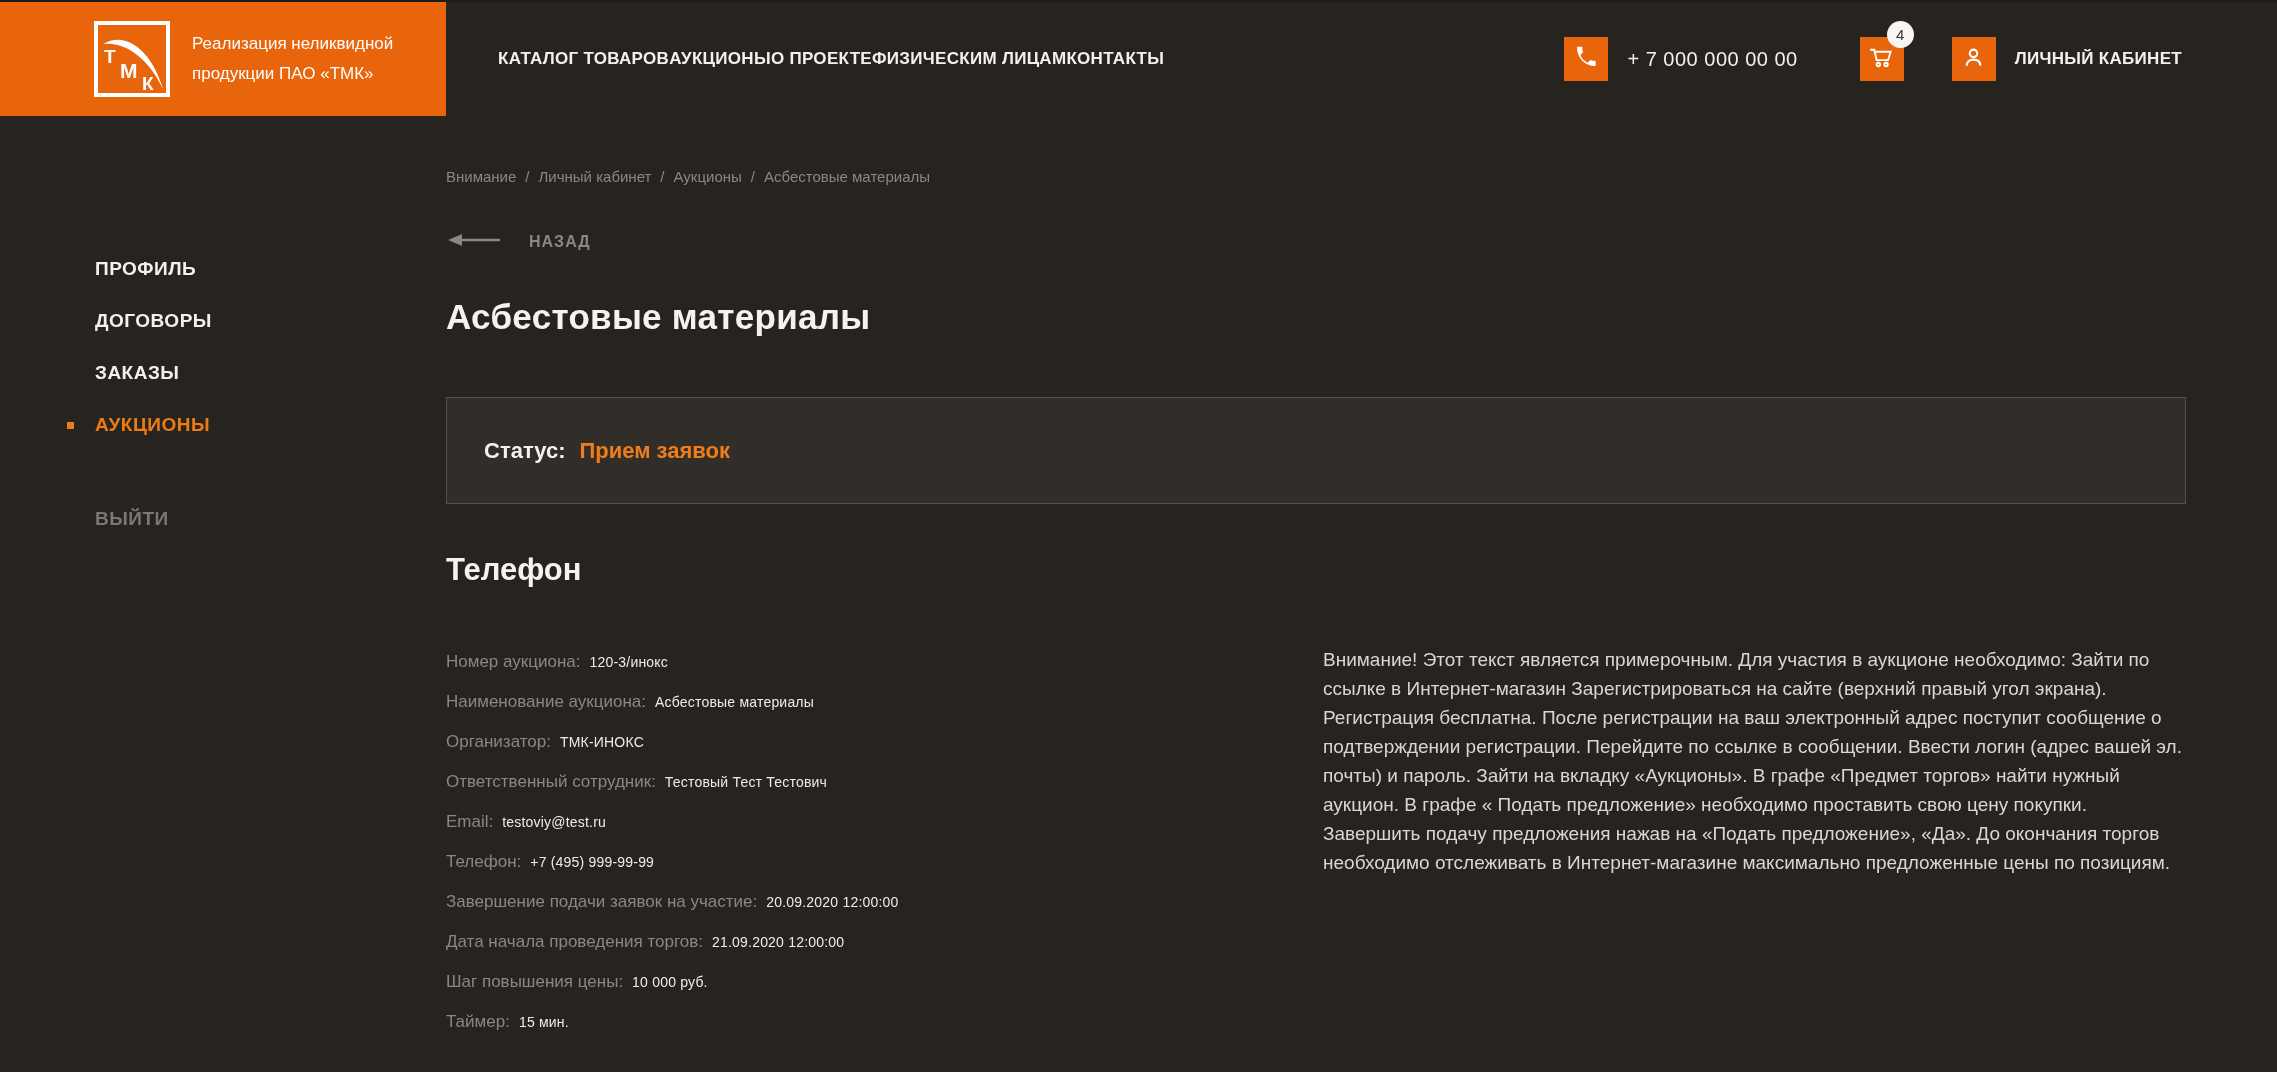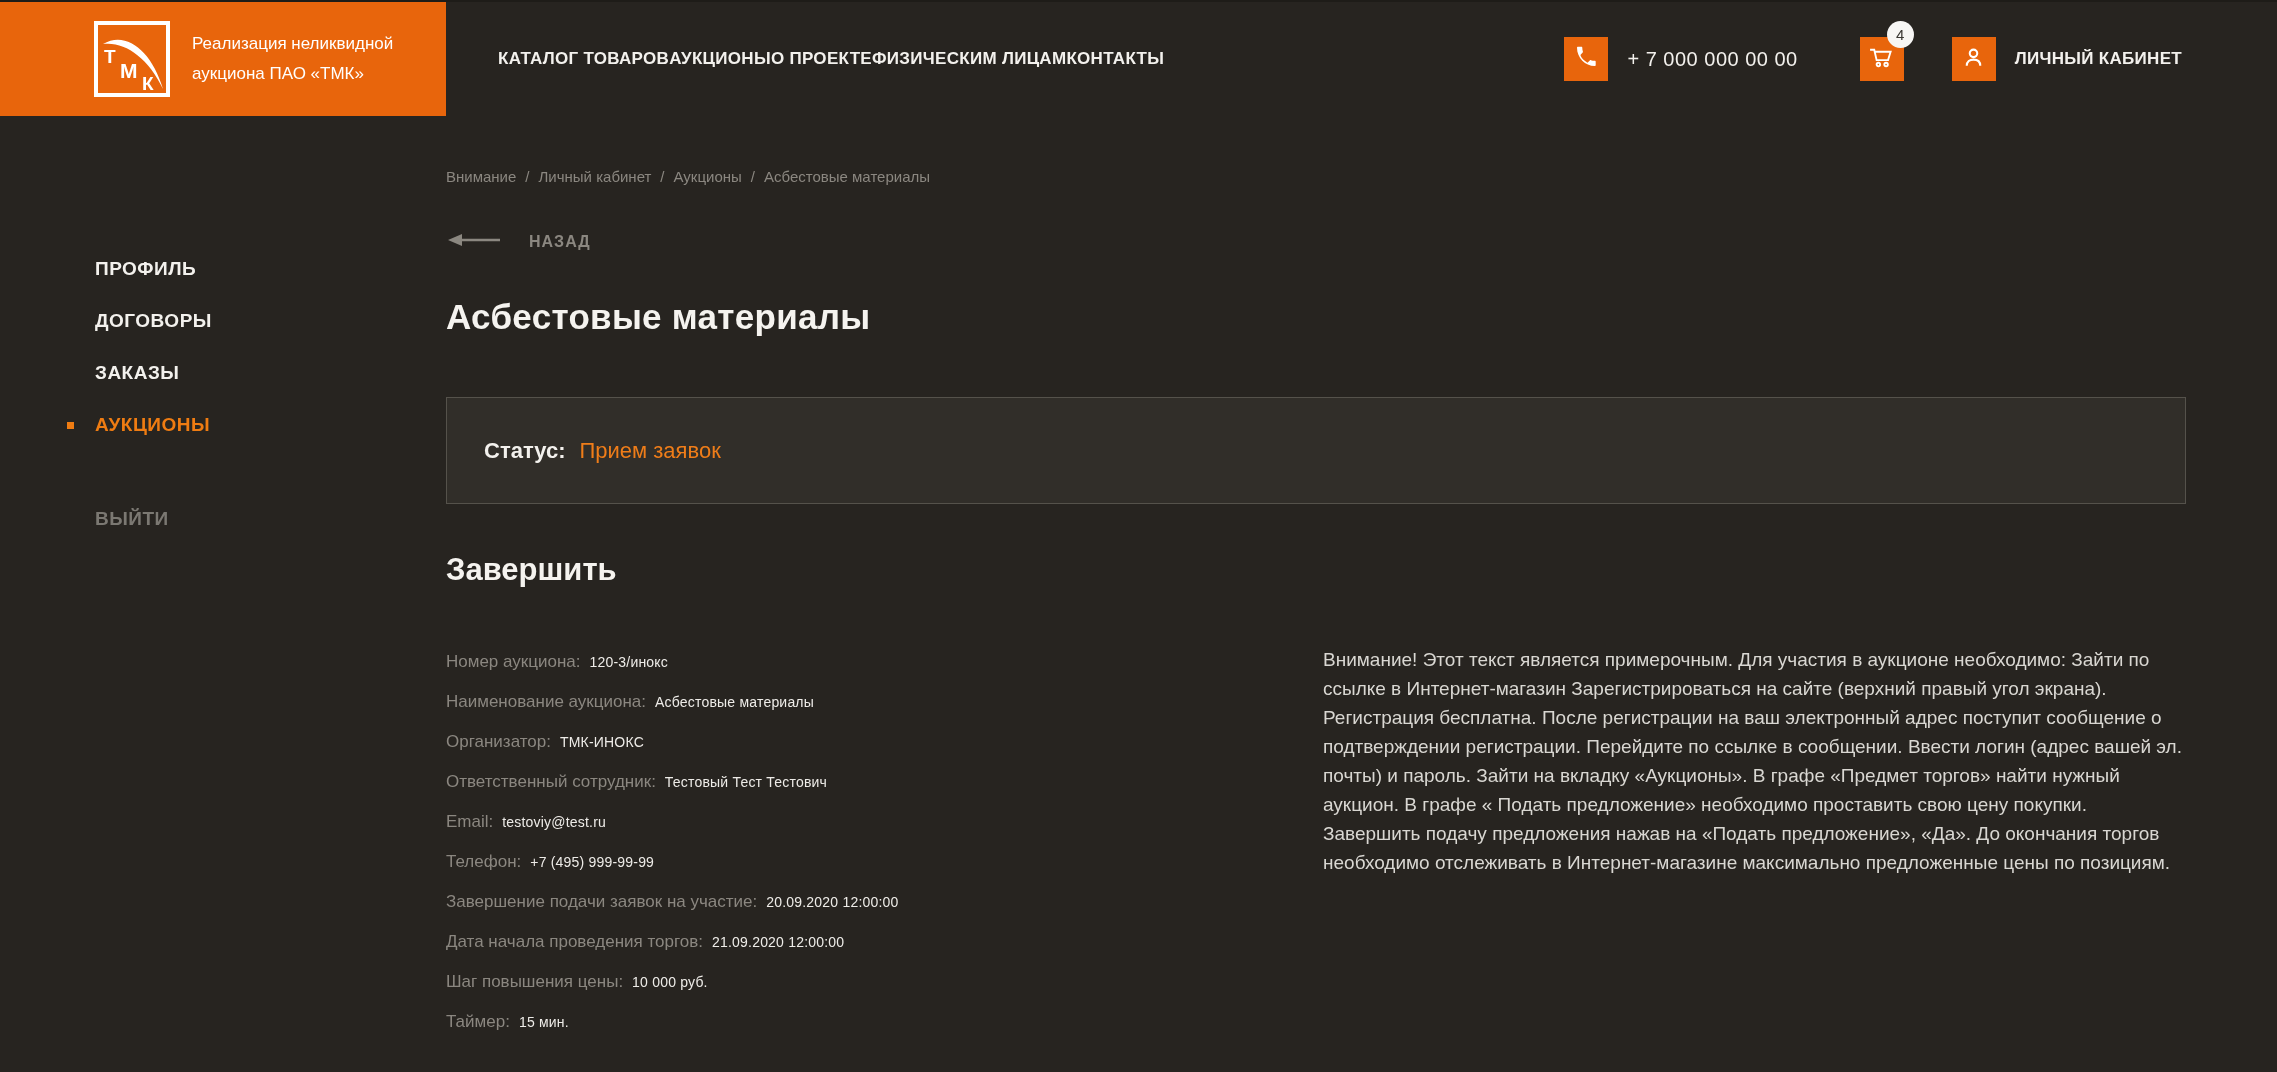--- a/index.html
+++ b/index.html
@@ -45,21 +45,21 @@
   .breadcrumb { margin-top:52px; display:flex; gap:9px; font-size:15px; color:#8b8780; align-items:center; }
   .breadcrumb .crumb { cursor:pointer; }
   .back-row { margin-top:48px; display:flex; align-items:center; gap:27px; cursor:pointer; width:max-content; }
   .back-label { font-size:16px; font-weight:bold; letter-spacing:1px; color:#8b8780; }
   .page-title { margin-top:46px; font-size:35px; font-weight:bold; letter-spacing:.3px; color:#f5f3ef; }
   .status-box {
     margin-top:60px; height:107px; background:#312e29; border:1px solid #55524b;
     display:flex; align-items:center; padding-left:37px; gap:14px;
   }
   .status-label { font-size:22px; font-weight:bold; color:#f3f1ed; }
-  .status-value { font-size:22px; font-weight:normal; color:#ef7d19; }
+  .status-value { font-size:22px; font-weight:bold; color:#ef7d19; }
   .section-title { margin-top:48px; font-size:31px; font-weight:bold; color:#f5f3ef; }
   .desc-grid { margin-top:54px; display:flex; }
   .detail-col { width:877px; flex:none; }
   .detail-row { height:40px; display:flex; align-items:center; gap:9px; white-space:nowrap; }
   .detail-label { font-size:17px; color:#8b8780; }
   .detail-value { font-size:14px; color:#eeece8; letter-spacing:.2px; }
   .notice-col { flex:1; font-size:19px; line-height:29px; color:#d9d7d2; padding-top:3px; }
 </style>
 </head>
 <body>
@@ -70,21 +70,21 @@
       <svg viewBox="0 0 76 76" width="76" height="76">
         <rect x="2" y="2" width="72" height="72" fill="none" stroke="#ffffff" stroke-width="4"></rect>
         <path d="M9 23 C32 9 58 30 69 68 C54 36 30 20 9 23 Z" fill="#ffffff"></path>
         <text x="10" y="42" font-size="19" font-weight="bold" fill="#ffffff" font-family="Liberation Sans, sans-serif">Т</text>
         <text x="26" y="57" font-size="21" font-weight="bold" fill="#ffffff" font-family="Liberation Sans, sans-serif">М</text>
         <text x="48" y="69" font-size="19" font-weight="bold" fill="#ffffff" font-family="Liberation Sans, sans-serif">К</text>
       </svg>
     </div>
     <div class="logo-text">
       <div>Реализация неликвидной</div>
-      <div>аукциона ПАО «ТМК»</div>
+      <div>продукции ПАО «ТМК»</div>
     </div>
   </div>
 
   <nav class="nav">
     <div class="nav-item">КАТАЛОГ ТОВАРОВ</div>
     <div class="nav-item">АУКЦИОНЫ</div>
     <div class="nav-item">О ПРОЕКТЕ</div>
     <div class="nav-item">ФИЗИЧЕСКИМ ЛИЦАМ</div>
     <div class="nav-item">КОНТАКТЫ</div>
   </nav>
@@ -161,21 +161,21 @@
       <span class="back-label">НАЗАД</span>
     </div>
 
     <h1 class="page-title">Асбестовые материалы</h1>
 
     <div class="status-box">
       <span class="status-label">Статус:</span>
       <span class="status-value">Прием заявок</span>
     </div>
 
-    <h2 class="section-title">Завершить</h2>
+    <h2 class="section-title">Телефон</h2>
 
     <div class="desc-grid">
       <div class="detail-col">
         <div class="detail-row">
           <span class="detail-label">Номер аукциона:</span>
           <span class="detail-value">120-3/инокс</span>
         </div>
         <div class="detail-row">
           <span class="detail-label">Наименование аукциона:</span>
           <span class="detail-value">Асбестовые материалы</span>

